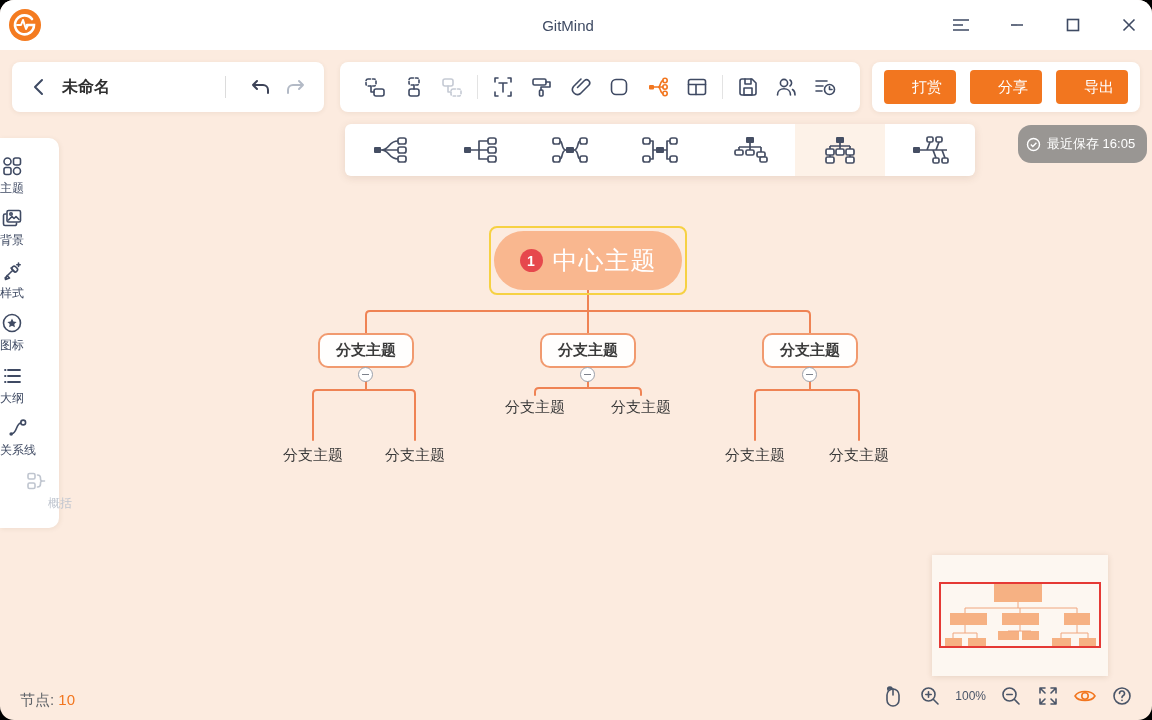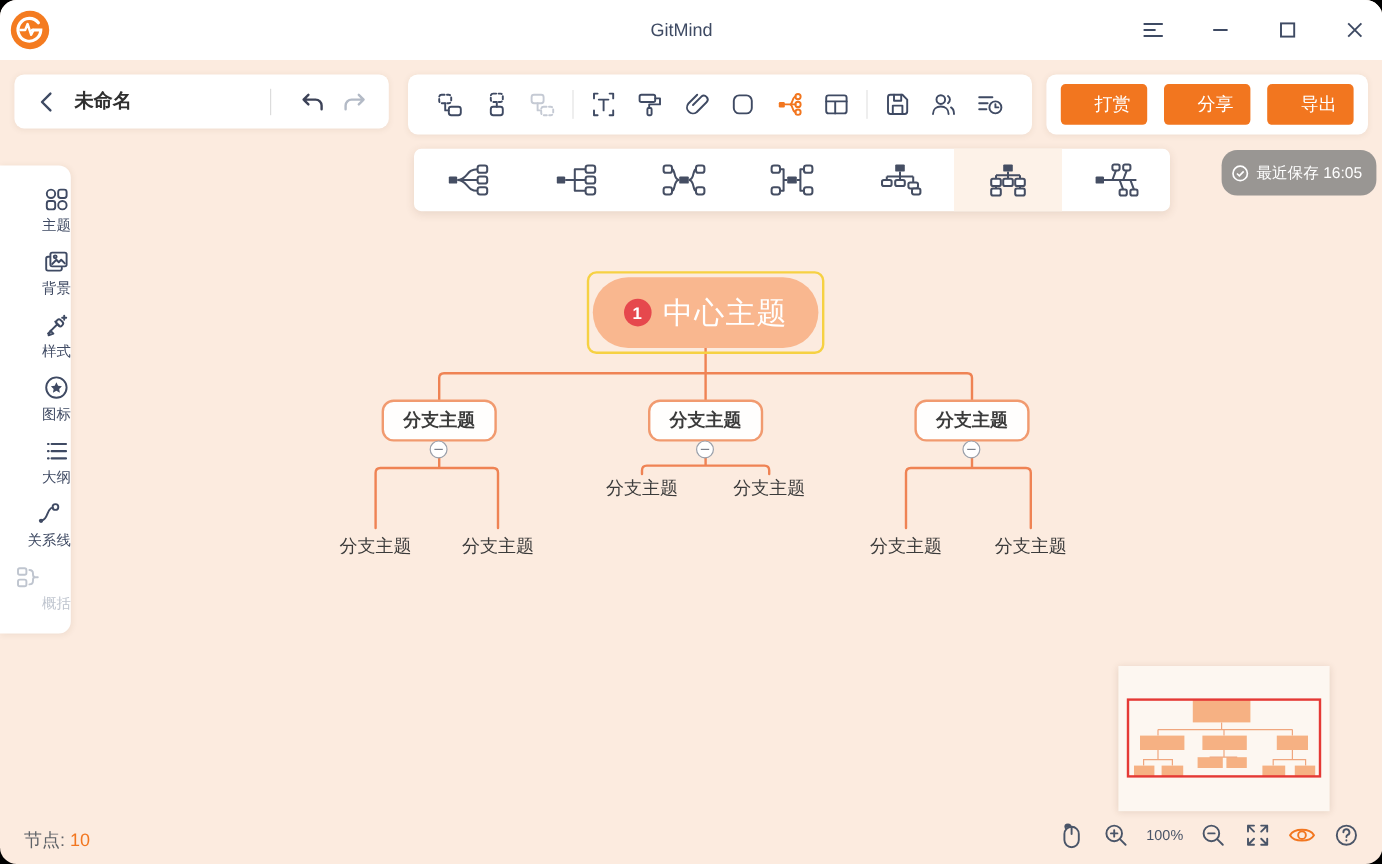--- a/index.html
+++ b/index.html
@@ -9,21 +9,21 @@
   
   .titlebar{position:absolute;left:0;top:0;width:100%;height:50px;background:#fff;display:flex;align-items:center;}
   .logo{position:absolute;left:8px;top:8px;width:34px;height:34px;}
   .app-title{position:absolute;left:0;right:16px;text-align:center;font-size:15px;color:#3e4a63;}
   .wincontrols{position:absolute;right:10px;top:0;height:50px;display:flex;align-items:center;gap:30px;}
   .wincontrols .wbtn{width:26px;height:26px;display:flex;align-items:center;justify-content:center;cursor:pointer;}
   .wbtn svg{stroke:#3e4a63;stroke-width:1.6;fill:none;}
 
   
   .card{position:absolute;background:#fff;border-radius:8px;box-shadow:0 1px 5px rgba(90,60,30,.08);}
-  .doc-card{left:12px;top:62px;width:312px;height:45px;display:flex;align-items:center;padding:4px 16px;}
+  .doc-card{left:12px;top:62px;width:312px;height:50px;display:flex;align-items:center;padding:4px 16px;}
   .doc-card .back{width:22px;height:22px;margin-right:12px;cursor:pointer;}
   .doc-title{font-size:16px;font-weight:bold;color:#2f2f2f;}
   .doc-sep{width:1px;height:22px;background:#dcdcdc;margin-left:auto;margin-right:14px;}
   .hbtn{width:26px;height:26px;display:flex;align-items:center;justify-content:center;cursor:pointer;margin-left:8px;}
 
   .tools-card{left:340px;top:62px;width:520px;height:50px;display:flex;align-items:center;justify-content:space-evenly;padding:0 10px;}
   .tool{width:28px;height:28px;display:flex;align-items:center;justify-content:center;cursor:pointer;border-radius:4px;}
   .tool svg{stroke:#3f4a63;fill:none;stroke-width:1.6;stroke-linecap:round;stroke-linejoin:round;}
   .tool.disabled svg{stroke:#c5cad4;}
   .tool.active svg{stroke:#f2761f;}
@@ -38,21 +38,21 @@
   .popt.selected{background:#fdf2e8;}
   .popt svg{stroke:#454e63;fill:none;stroke-width:1.7;stroke-linejoin:round;}
   .popt svg .fill{fill:#454e63;stroke:none;}
   .popt svg .box{fill:#fff;}
 
   
   .saved{position:absolute;left:1018px;top:125px;height:38px;background:rgba(130,130,130,.82);border-radius:13px;display:flex;align-items:center;gap:6px;padding:0 12px 0 8px;color:#fff;font-size:13px;}
   .saved svg{stroke:#fff;fill:none;stroke-width:1.4;}
 
   
-  .sidebar{position:absolute;left:0;top:138px;width:59px;height:390px;background:#fff;border-radius:0 10px 10px 0;box-shadow:1px 1px 5px rgba(90,60,30,.08);display:flex;flex-direction:column;align-items:flex-end;justify-content:space-evenly;padding:6px 0;}
+  .sidebar{position:absolute;left:0;top:138px;width:59px;height:390px;background:#fff;border-radius:0 10px 10px 0;box-shadow:1px 1px 5px rgba(90,60,30,.08);display:flex;flex-direction:column;align-items:flex-start;justify-content:space-evenly;padding:6px 0;}
   .sitem{display:flex;flex-direction:column;align-items:center;gap:3px;cursor:pointer;}
   .sitem svg{stroke:#3f4a63;fill:none;stroke-width:1.6;stroke-linecap:round;stroke-linejoin:round;}
   .sitem .slabel{font-size:12px;color:#3f4a63;white-space:nowrap;}
   .sitem.disabled svg{stroke:#bfc5cf;}
   .sitem.disabled .slabel{color:#bfc5cf;margin-left:48px;}
 
   
   .conn{position:absolute;left:0;top:0;pointer-events:none;}
   .selbox{position:absolute;left:489px;top:226px;width:198px;height:69px;border:2px solid #f6d143;border-radius:8px;}
   .center-node{position:absolute;left:494px;top:231px;width:188px;height:59px;background:#f9b78f;border-radius:30px;display:flex;align-items:center;justify-content:center;gap:10px;cursor:pointer;}

